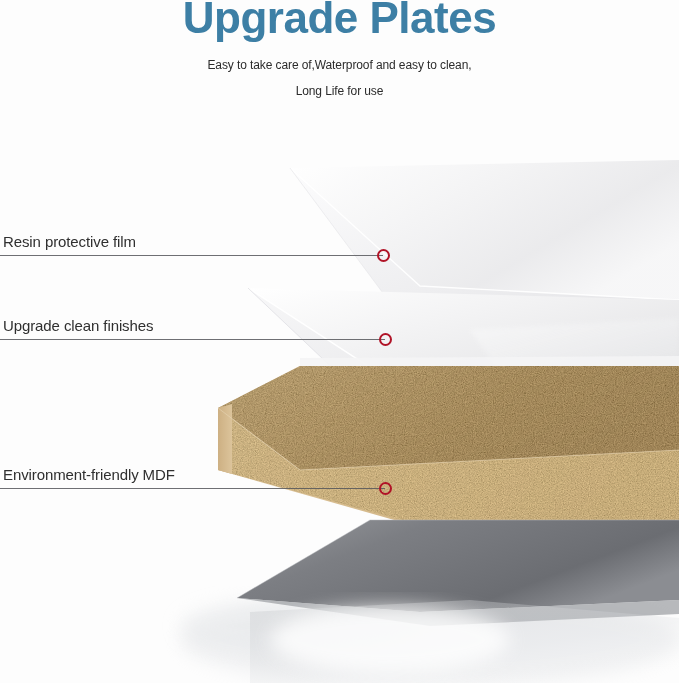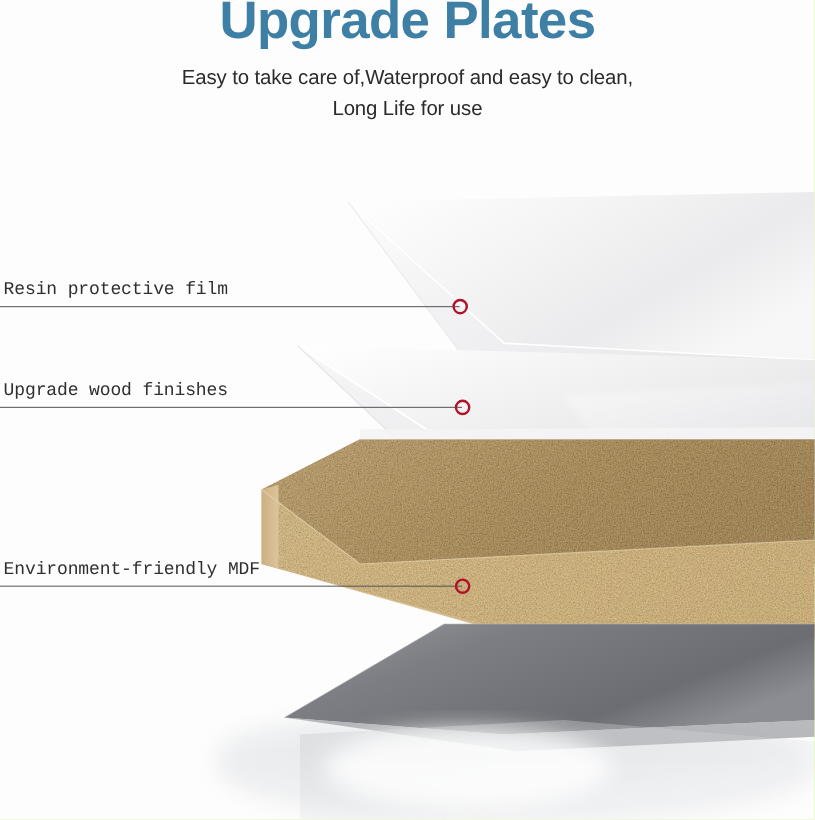--- a/index.html
+++ b/index.html
@@ -42,21 +42,21 @@
     top: -4px;
     width: 679px;
   }
   .subtitle {
     position: absolute;
     left: 0;
     top: 52px;
     width: 679px;
     margin: 0;
     font-family: "Liberation Sans", sans-serif;
-    font-size: 17px;
+    font-size: 12px;
     line-height: 26px;
     font-weight: normal;
     color: #2b2b2b;
     letter-spacing: -0.1px;
   }
   .subtitle .line2 { display: block; }
 
   
   .stage {
     position: absolute;
@@ -79,21 +79,21 @@
   }
   .callout {
     position: absolute;
     left: 0;
   }
   .callout .c-label {
     position: absolute;
     left: 3px;
     bottom: 6px;
     white-space: nowrap;
-    font-family: Liberation Mono, monospace;
+    font-family: Liberation Sans, sans-serif;
     font-size: 15px;
     line-height: 17px;
     color: #2f2f2f;
     letter-spacing: -0.1px;
   }
   .callout .c-line {
     position: absolute;
     left: 0;
     bottom: 0;
     height: 1px;
@@ -268,21 +268,21 @@
 
   <div class="callouts">
 
     <div class="callout" id="co0" style="top: 232px; height: 24px;">
       <span class="c-label">Resin protective film</span>
       <span class="c-line" style="width: 383px; background: rgb(85, 86, 90);"></span>
       <span class="c-dot" style="left: 377px; border-color: rgb(176, 19, 39);"></span>
     </div>
 
     <div class="callout" id="co1" style="top: 316px; height: 24px;">
-      <span class="c-label">Upgrade wood finishes</span>
+      <span class="c-label">Upgrade clean finishes</span>
       <span class="c-line" style="width: 385px; background: rgb(85, 86, 90);"></span>
       <span class="c-dot" style="left: 379px; border-color: rgb(176, 19, 39);"></span>
     </div>
 
     <div class="callout" id="co2" style="top: 465px; height: 24px;">
       <span class="c-label">Environment-friendly MDF</span>
       <span class="c-line" style="width: 385px; background: rgb(85, 86, 90);"></span>
       <span class="c-dot" style="left: 379px; border-color: rgb(176, 19, 39);"></span>
     </div>
 

